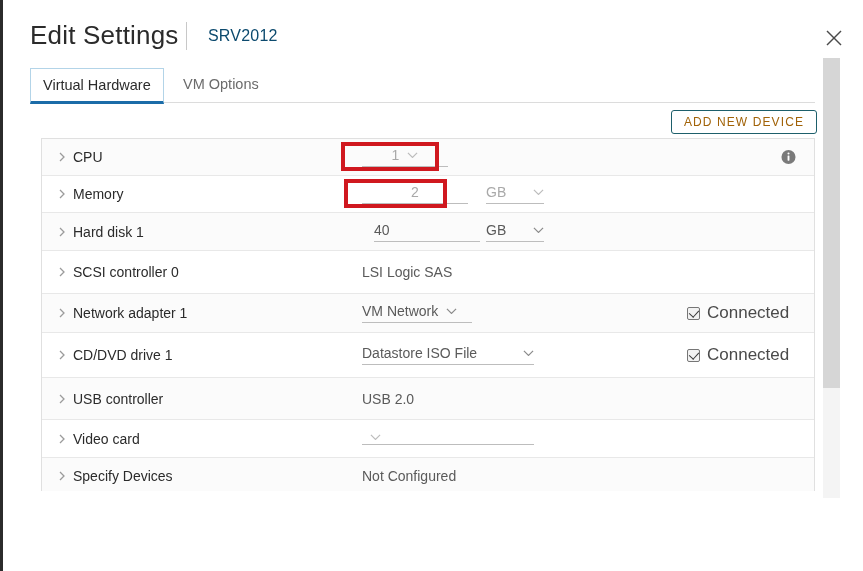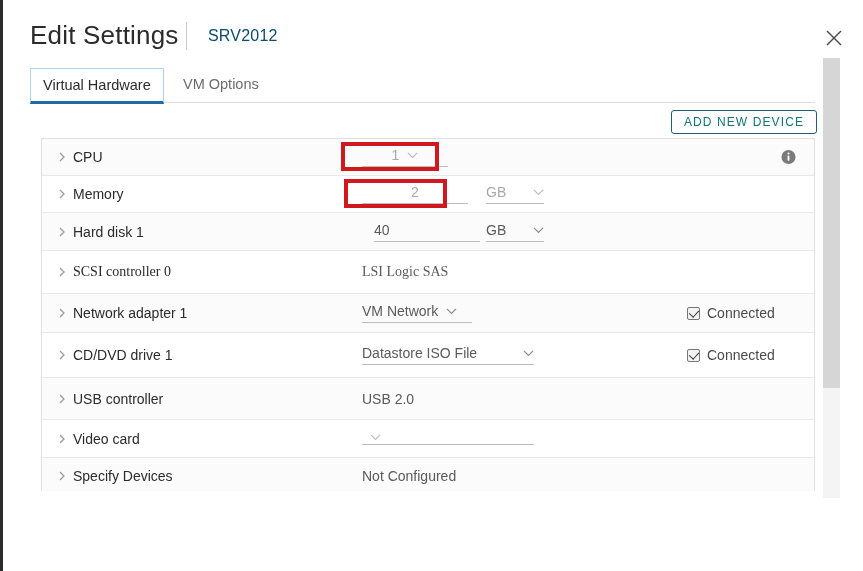--- a/index.html
+++ b/index.html
@@ -94,21 +94,21 @@
 
   
   .add-device-btn {
     position: absolute;
     right: 46px; top: 110px;
     height: 24px;
     padding: 0 12px;
     line-height: 22px;
     font-size: 12px;
     letter-spacing: 1.1px;
-    color: #0f766e;
+    color: #a16207;
     background: #ffffff;
     border: 1px solid #1d5f6b;
     border-radius: 3px;
     cursor: pointer;
     white-space: nowrap;
   }
 
   
   .list-panel {
     position: absolute;
@@ -202,21 +202,21 @@
   .cb-box::after {
     content: "";
     position: absolute;
     left: 3px; top: 0px;
     width: 5px; height: 8px;
     border: solid #3a3a3a;
     border-width: 0 1.8px 1.8px 0;
     transform: rotate(42deg);
   }
   .cb-label {
-    font-size: 14px;
+    font-size: 17px;
     color: #4a4a4a;
     white-space: nowrap;
   }
 
   .info-icon {
     position: absolute;
     right: 18px; top: 50%;
     transform: translateY(-50%);
     width: 15px; height: 15px;
     cursor: pointer;
@@ -338,21 +338,21 @@
         </div>
         <div class="ctl ctl-underline" style="left:444px;width:58px;justify-content:space-between;">
           <span class="ctl-txt">GB</span>
           <span class="ctl-caret">
             <svg viewBox="0 0 12 8" fill="none" stroke="currentColor" stroke-width="1.3">
               <polyline points="1,2 6,7 11,2"></polyline>
             </svg>
           </span>
         </div>
       </div>
-      <div class="row" style="height: 43px; font-family: Liberation Serif, serif;">
+      <div class="row" style="height: 43px;">
         <div class="chevron">
           <svg viewBox="0 0 10 12" fill="none" stroke="currentColor" stroke-width="1.3">
             <polyline points="3,2 7,6 3,10"></polyline>
           </svg>
         </div>
         <div class="row-label">SCSI controller 0</div>
         <div class="row-value">LSI Logic SAS</div>
       </div>
       <div class="row" style="height: 39px;">
         <div class="chevron">

